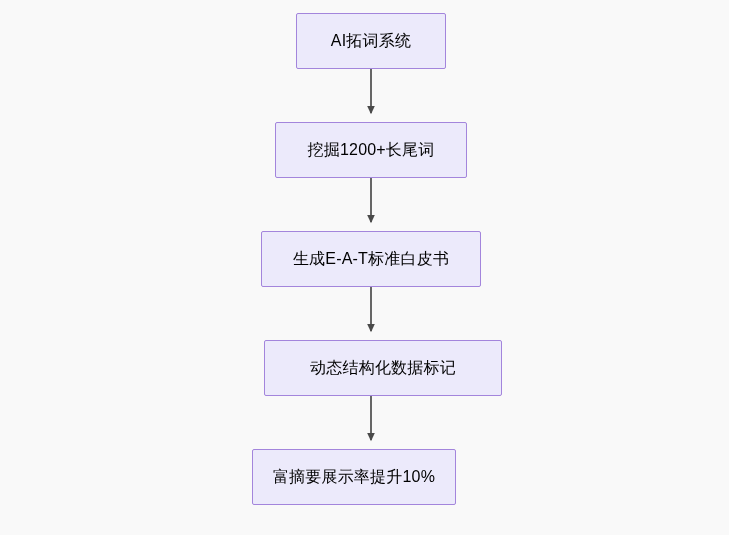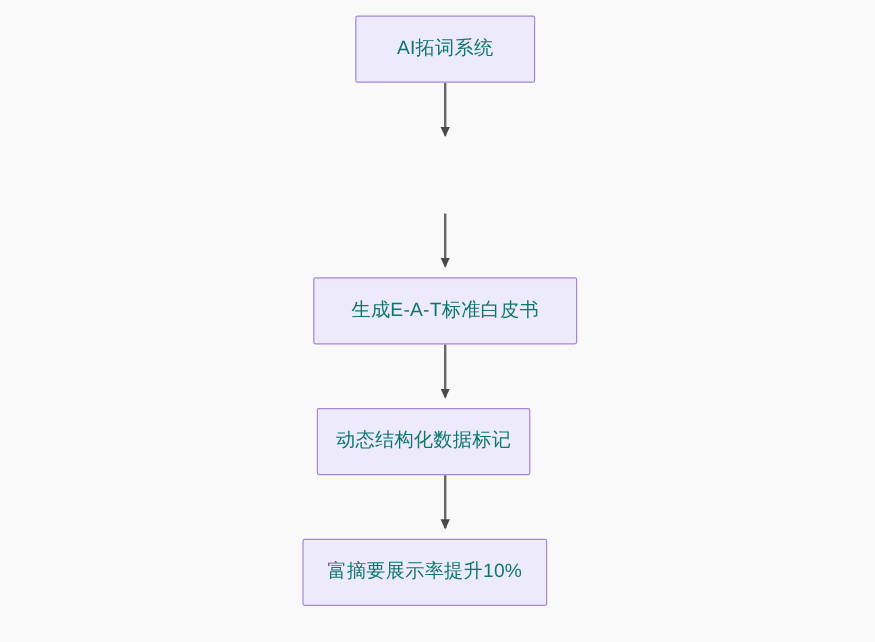--- a/index.html
+++ b/index.html
@@ -32,32 +32,32 @@
     box-sizing: border-box;
     background: #eceafb;
     border: 1.7px solid #a385dc;
     border-radius: 2px;
     display: flex;
     align-items: center;
     justify-content: center;
     text-align: center;
   }
   .node-label {
-    color: #0f766e;
+    color: #000000;
     font-size: 16px;
     line-height: 1.25;
     letter-spacing: 0.2px;
     white-space: nowrap;
     font-family: "Liberation Sans", "DejaVu Sans", sans-serif;
   }
   
   #node-0 { left: 296px; top: 13px;  width: 150px; height: 56px; }
   #node-1 { left: 275px; top: 122px; width: 192px; height: 56px; }
   #node-2 { left: 261px; top: 231px; width: 220px; height: 56px; }
-  #node-3 { left: 264px; top: 340px; width: 178px; height: 56px; }
+  #node-3 { left: 264px; top: 340px; width: 238px; height: 56px; }
   #node-4 { left: 252px; top: 449px; width: 204px; height: 56px; }
 </style>
 </head>
 <body>
 
 <div id="flowchart">
 
   <svg class="edges-layer" width="729" height="535" viewBox="0 0 729 535" xmlns="http://www.w3.org/2000/svg">
     <defs>
       <marker id="arrowhead" markerWidth="9" markerHeight="9" refX="7.2" refY="4.5" orient="auto" markerUnits="userSpaceOnUse">
@@ -76,20 +76,23 @@
     </g>
     <g>
       <line x1="371" y1="396" x2="371" y2="440" stroke="#666666" stroke-width="2" marker-end="url(#arrowhead)"></line>
     </g>
   </svg>
 
   <div class="node" id="node-0">
     <span class="node-label">AI拓词系统</span>
   </div>
 
+  <div class="node" id="node-1">
+    <span class="node-label">挖掘1200+长尾词</span>
+  </div>
 
   <div class="node" id="node-2">
     <span class="node-label">生成E-A-T标准白皮书</span>
   </div>
 
   <div class="node" id="node-3">
     <span class="node-label">动态结构化数据标记</span>
   </div>
 
   <div class="node" id="node-4">

